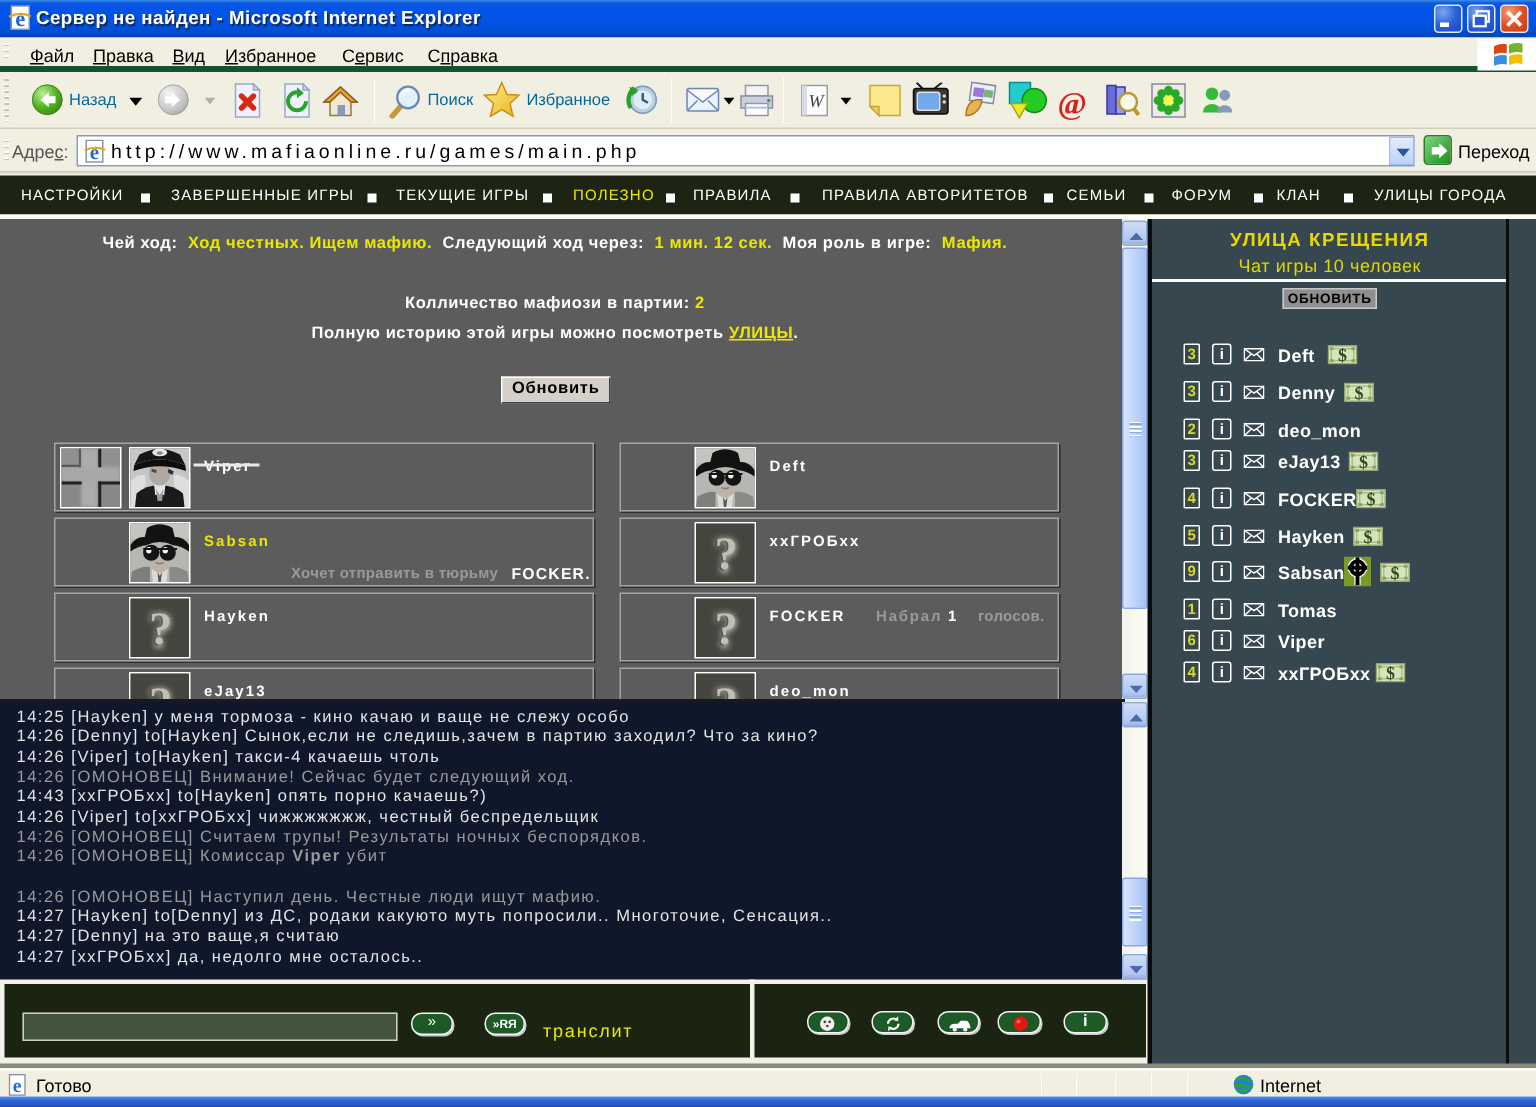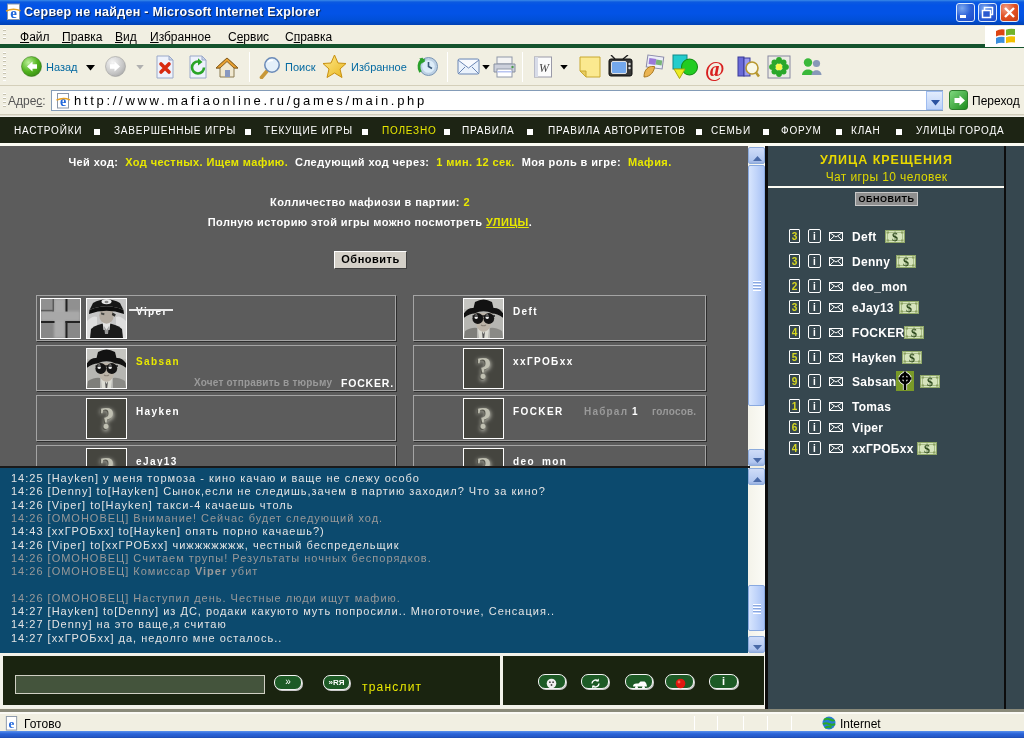--- a/index.html
+++ b/index.html
@@ -57,21 +57,21 @@
 .av { position:absolute; top:2px; width:41px; height:41px; border:1px solid #fff; }
 .av svg { display:block; }
 .cname { position:absolute; font-size:10px; font-weight:bold; letter-spacing:1.4px; color:#fff; white-space:nowrap; }
 
 
 .sb { position:absolute; width:17px; background:linear-gradient(90deg,#f4f3ea,#fbfbf6); }
 .sbarrow { position:absolute; left:0; width:17px; height:17px; background:linear-gradient(180deg,#cfdcf8,#b2c7f0 80%,#98b0e0); border:1px solid #8cabdc; border-radius:2px; }
 .sbthumb { position:absolute; left:0; width:17px; background:linear-gradient(90deg,#d7e5fd,#c0d4fa 50%,#a8c2f4); border:1px solid #89a9e0; border-radius:2px; }
 
 
-#chat { left:0; top:466px; width:750px; height:195px; background:#0c4a6e; border-top:2px solid #1a1a1a; color:#e4e4e4; overflow:hidden; }
+#chat { left:0; top:466px; width:750px; height:195px; background:#0f172a; border-top:2px solid #1a1a1a; color:#e4e4e4; overflow:hidden; }
 #chat .cl { position:absolute; left:11px; font-size:11px; letter-spacing:1.0px; white-space:nowrap; }
 #chat .g { color:#999; }
 
 
 #inputarea { left:0; top:653px; width:767px; height:55px; background:#1a2410; border:3px solid #f2f2ea; }
 #msginput { left:12px; top:19px; width:250px; height:19px; background:#44543c; border:1px solid #cfcfc3; }
 .pill { position:absolute; border:1px solid #f4f4f4; border-radius:7px; background:#1d5a26; box-shadow:1px 1px 0 #cacaca; }
 #translit { left:359px; top:24px; font-size:12px; color:#e8e800; letter-spacing:1.2px; }
 #inputsep { left:497px; top:-3px; width:3px; height:55px; background:#f2f2ea; }
 

